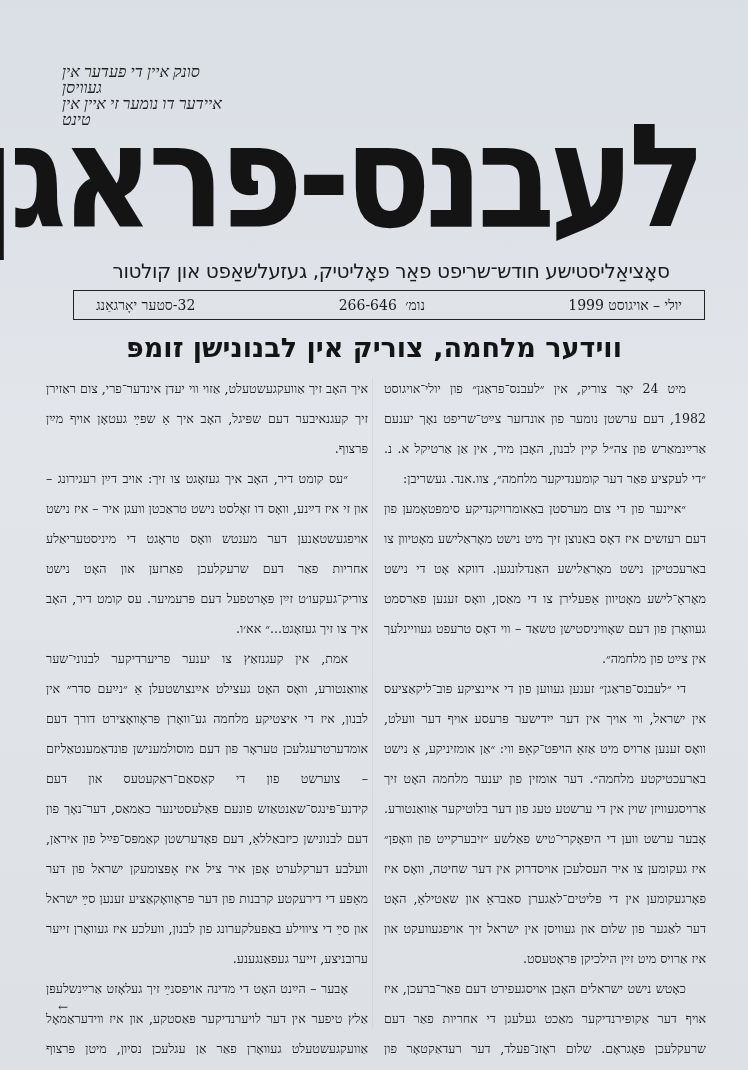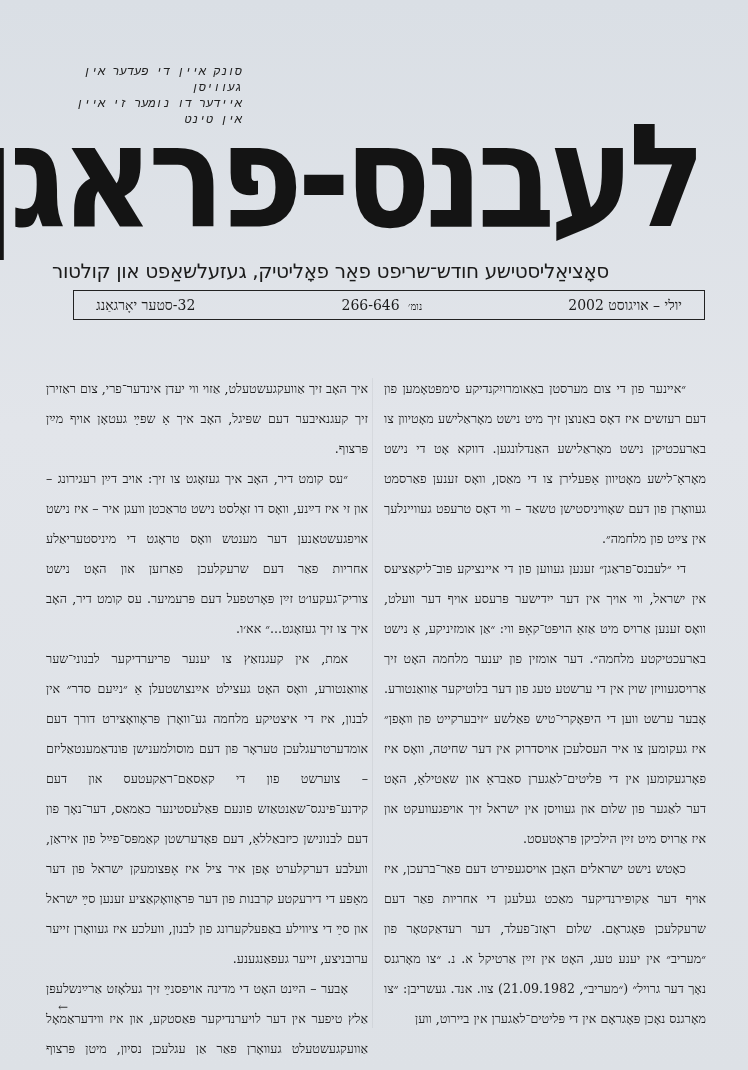--- a/index.html
+++ b/index.html
@@ -9,45 +9,45 @@
     font-family:"DejaVu Serif", serif;
     color:#1a1a1a;
     position:relative;
   }
   .page {
     position:absolute; left:0; top:0; width:748px; height:1070px;
     background:linear-gradient(180deg,#dadfe5 0%,#e2e5ea 40%,#dde1e6 100%);
   }
   .motto {
     position:absolute; left:62px; top:64px; width:180px;
-    direction:rtl; text-align:right;
-    font-family:Liberation Mono, monospace; font-style:italic;
-    font-size:12px; line-height:16px; color:#222;
+    direction:rtl; text-align:left;
+    font-family:Liberation Serif, serif; font-style:italic;
+    font-size:16px; line-height:16px; color:#222;
   }
   .masthead {
     position:absolute; left:40px; top:92px; width:660px; height:170px;
     direction:rtl; text-align:center;
     font-family:"DejaVu Sans", sans-serif; font-weight:bold;
     font-size:128px; line-height:170px; color:#141414;
     letter-spacing:-6px;
     transform:scaleY(1.12);
   }
   .subtitle {
-    position:absolute; left:52px; top:258px; width:662px;
-    direction:rtl; text-align:left;
+    position:absolute; left:60px; top:258px; width:662px;
+    direction:rtl; text-align:center;
     font-family:"DejaVu Sans", sans-serif; font-size:20px; line-height:26px;
     color:#1b1b1b; letter-spacing:-0.4px;
   }
   .infobar {
     position:absolute; left:73px; top:290px; width:632px; height:30px;
     border:1.5px solid #222; box-sizing:border-box;
     direction:rtl; display:flex; justify-content:space-between; align-items:center;
     padding:0 22px; font-family:"DejaVu Serif", serif; font-size:14px; color:#1b1b1b;
   }
-  .infobar .issue small { font-size:10px; margin-left:4px; }
+  .infobar .issue small { font-size:14px; margin-left:4px; }
   .headline {
     position:absolute; left:90px; top:328px; width:568px;
     direction:rtl; text-align:center;
     font-family:"DejaVu Sans", sans-serif; font-weight:bold;
     font-size:27px; line-height:40px; color:#141414;
   }
   .col {
     position:absolute; top:374px; width:322px;
     direction:rtl; text-align:justify;
     font-family:"DejaVu Serif", serif; font-size:12.6px; line-height:30px;
@@ -73,30 +73,32 @@
   <div class="motto">
     <div>סונק איין די פעדער אין געוויסן</div>
     <div>איידער דו נומער זי איין אין טינט</div>
   </div>
 
   <div class="masthead">לעבנס-פראגן</div>
 
   <div class="subtitle">סאָציאַליסטישע חודש־שריפט פאַר פאָליטיק, געזעלשאַפט און קולטור</div>
 
   <div class="infobar">
-    <span>יולי – אויגוסט 2002</span>
+    <span>יולי – אויגוסט 1999</span>
     <span class="issue">
       <small>נומ׳</small>
       <span>266-646</span>
     </span>
     <span>32-סטער יאָרגאַנג</span>
   </div>
 
+  <div class="headline">ווידער מלחמה, צוריק אין לבנונישן זומפּ</div>
 
   <div class="col right">
+    <p>מיט 24 יאָר צוריק, אין ״לעבנס־פראַגן״ פון יולי־אויגוסט 1982, דעם ערשטן נומער פון אונדזער צײַט־שריפט נאָך יענעם אַרײַנמאַרש פון צה״ל קיין לבנון, האָבן מיר, אין אַן אַרטיקל א. נ. ״די לעקציע פאַר דער קומענדיקער מלחמה״, צוו.אנד. געשריבן:</p>
     <p>״איינער פון די צום מערסטן באַאומרויִקנדיקע סימפּטאָמען פון דעם רעזשים איז דאָס באַנוצן זיך מיט נישט מאָראַלישע מאָטיוון צו באַרעכטיקן נישט מאָראַלישע האַנדלונגען. דווקא אָט די נישט מאָראַ־לישע מאָטיוון אַפּעלירן צו די מאַסן, וואָס זענען פאַרסמט געוואָרן פון דעם שאָוויניסטישן טשאַד – ווי דאָס טרעפט געוויינלעך אין צײַט פון מלחמה״.</p>
     <p>די ״לעבנס־פראַגן״ זענען געווען פון די איינציקע פּוב־ליקאַציעס אין ישראל, ווי אויך אין דער ייִדישער פּרעסע אויף דער וועלט, וואָס זענען אַרויס מיט אַזאַ הויפּט־קאָפּ ווי: ״אַן אומזיניקע, אַ נישט באַרעכטיקטע מלחמה״. דער אומזין פון יענער מלחמה האָט זיך אַרויסגעוויזן שוין אין די ערשטע טעג פון דער בלוטיקער אַוואַנטורע. אָבער ערשט ווען די היפּאָקרי־טיש פאַלשע ״זיבערקייט פון וואָפן״ איז געקומען צו איר העסלעכן אויסדרוק אין דער שחיטה, וואָס איז פאָרגעקומען אין די פּליטים־לאַגערן סאַבראַ און שאַטילאַ, האָט דער לאַגער פון שלום און געוויסן אין ישראל זיך אויפגעוועקט און איז אַרויס מיט זײַן הילכיקן פּראָטעסט.</p>
     <p>כאָטש נישט ישראלים האָבן אויסגעפירט דעם פאַר־ברעכן, איז אויף דער אַקופּירנדיקער מאַכט געלעגן די אחריות פאַר דעם שרעקלעכן פּאָגראָם. שלום ראָזנ־פעלד, דער רעדאַקטאָר פון ״מעריב״ אין יענע טעג, האָט אין זײַן אַרטיקל א. נ. ״צו מאָרגנס נאָך דער גרויל״ (״מעריב״, 21.09.1982) צוו. אנד. געשריבן: ״צו מאָרגנס נאָכן פּאָגראָם אין די פּליטים־לאַגערן אין ביירוט, ווען</p>
   </div>
 
   <div class="col-rule"></div>
 
   <div class="col left">
     <p class="noindent">איך האָב זיך אַוועקגעשטעלט, אַזוי ווי יעדן אינדער־פרי, צום ראַזירן זיך קעגנאיבער דעם שפּיגל, האָב איך אַ שפּײַ געטאָן אויף מײַן פּרצוף.</p>
     <p>״עס קומט דיר, האָב איך געזאָגט צו זיך: אויב דײַן רעגירונג – און זי איז דײַנע, וואָס דו זאָלסט נישט טראַכטן וועגן איר – איז נישט אויפגעשטאַנען דער מענטש וואָס טראָגט די מיניסטעריאַלע אחריות פאַר דעם שרעקלעכן פאַרזען און האָט נישט צוריק־געקעו׳ט זײַן פּאָרטפעל דעם פּרעמיער. עס קומט דיר, האָב איך צו זיך געזאָגט...״ אא׳ו.</p>

